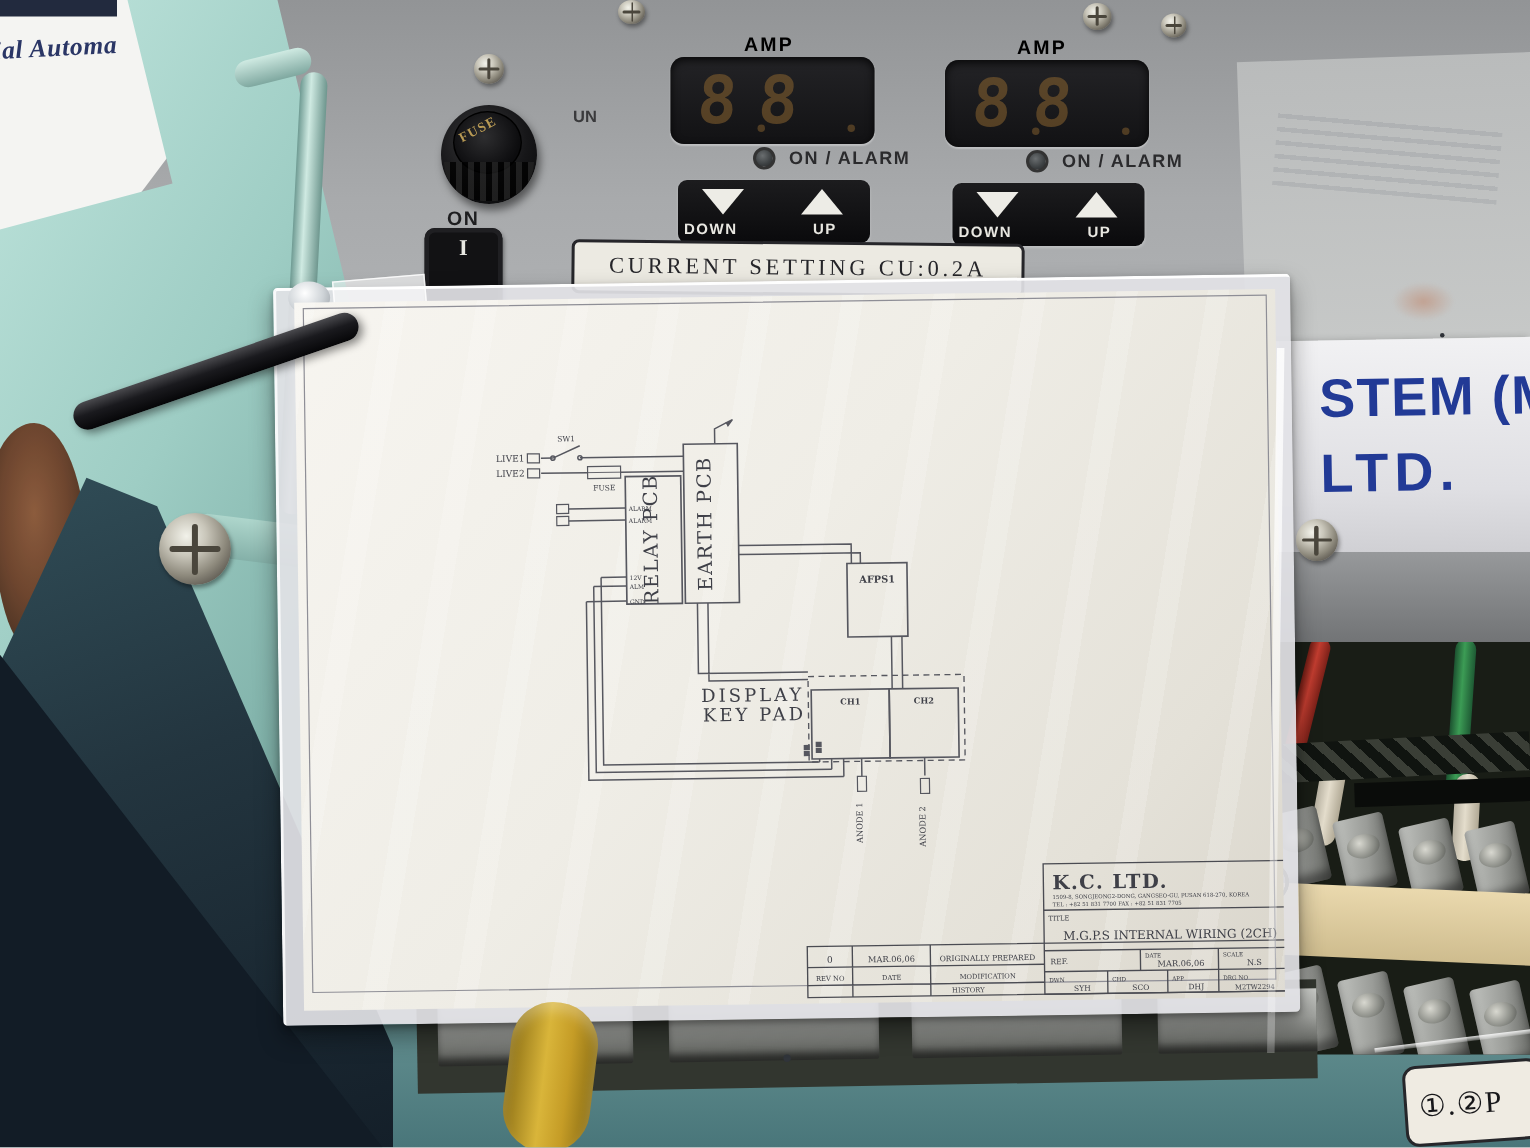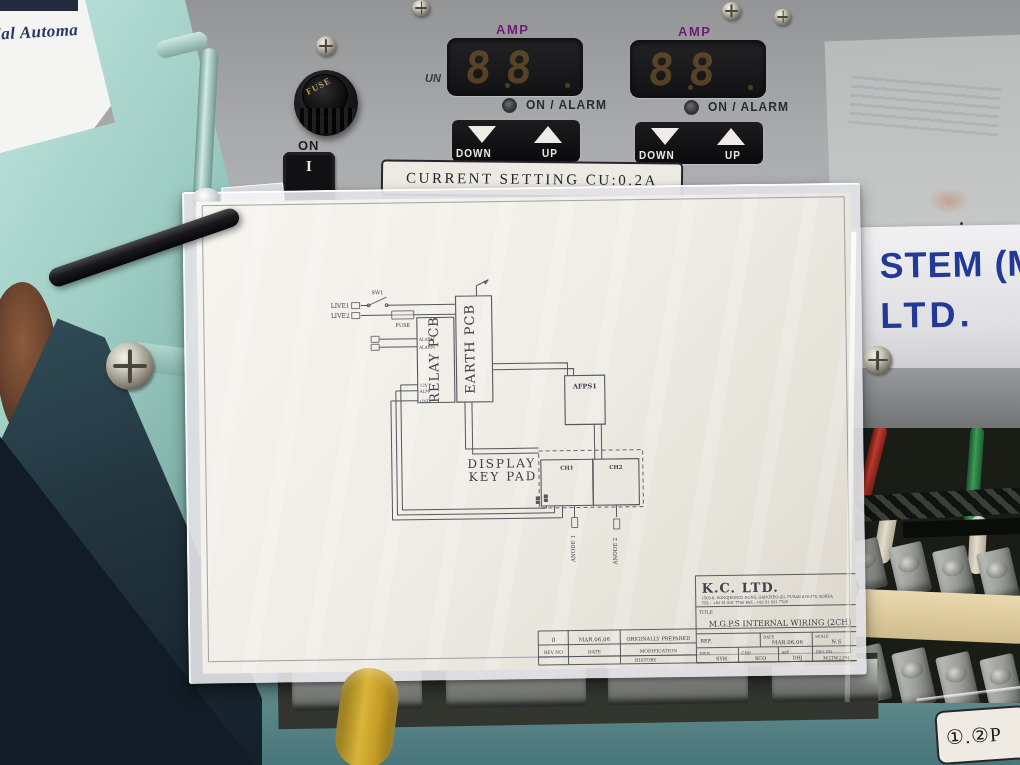--- a/index.html
+++ b/index.html
@@ -50,21 +50,21 @@
 
   
   .screw{border-radius:50%;
     background:radial-gradient(circle at 38% 32%,#f2f2ea 0%,#c9c6ba 30%,#8d897c 60%,#55514a 85%,#33302a 100%);
     box-shadow:1px 2px 3px rgba(0,0,0,.4);}
   .screw::before,.screw::after{content:"";position:absolute;left:15%;top:46%;width:70%;height:9%;
     background:#4a463c;border-radius:2px;}
   .screw::after{transform:rotate(90deg);}
 
   
-  .amp-label{font:700 13px "Liberation Sans",sans-serif;color:#701a75;letter-spacing:1.5px;}
+  .amp-label{font:700 13px "Liberation Sans",sans-serif;color:#000000;letter-spacing:1.5px;}
   .display{width:136px;height:58px;background:linear-gradient(180deg,#232326,#121214);
     border-radius:9px;box-shadow:inset 0 2px 6px rgba(0,0,0,.8),0 1px 1px rgba(255,255,255,.3);
     overflow:hidden;}
   .digits{left:18px;top:4px;font:700 44px "DejaVu Sans Mono",monospace;color:#8a6430;opacity:.55;
     letter-spacing:14px;transform:skewX(-4deg);}
   .digit-dot{width:5px;height:5px;border-radius:50%;background:#8a6430;opacity:.5;bottom:8px;}
   .led{width:15px;height:15px;border-radius:50%;
     background:radial-gradient(circle at 40% 35%,#6a6e70,#3c4042 60%,#26282a 100%);
     border:2px solid #333;}
   .onalarm{font:700 12px "Liberation Sans",sans-serif;color:#2b2b2d;letter-spacing:1px;}
@@ -196,21 +196,21 @@
   <div class="screw" style="left:722px;top:2px;width:19px;height:18px;"></div>
   <div class="screw" style="left:774px;top:9px;width:17px;height:16px;"></div>
   <div class="screw" style="left:864px;top:346px;width:28px;height:28px;z-index:21;"></div>
 
   <div class="fuse-knob">
     <div class="fuse-cap">
       <div class="fuse-text">FUSE</div>
     </div>
     <div class="fuse-knurl"></div>
   </div>
-  <div class="run-label" style="left:425px;top:72px;font-style:italic;">UN</div>
+  <div class="run-label" style="left:382px;top:72px;">UN</div>
   <div class="on-label" style="left:298px;top:138px;">ON</div>
   <div class="rocker">
     <div class="rocker-i">I</div>
   </div>
 
   <div class="amp-label" style="left:496px;top:22px;">AMP</div>
   <div class="display" style="left:447px;top:38px;">
     <div class="digits">88</div>
     <div class="digit-dot" style="left:58px;"></div>
     <div class="digit-dot" style="left:118px;"></div>

